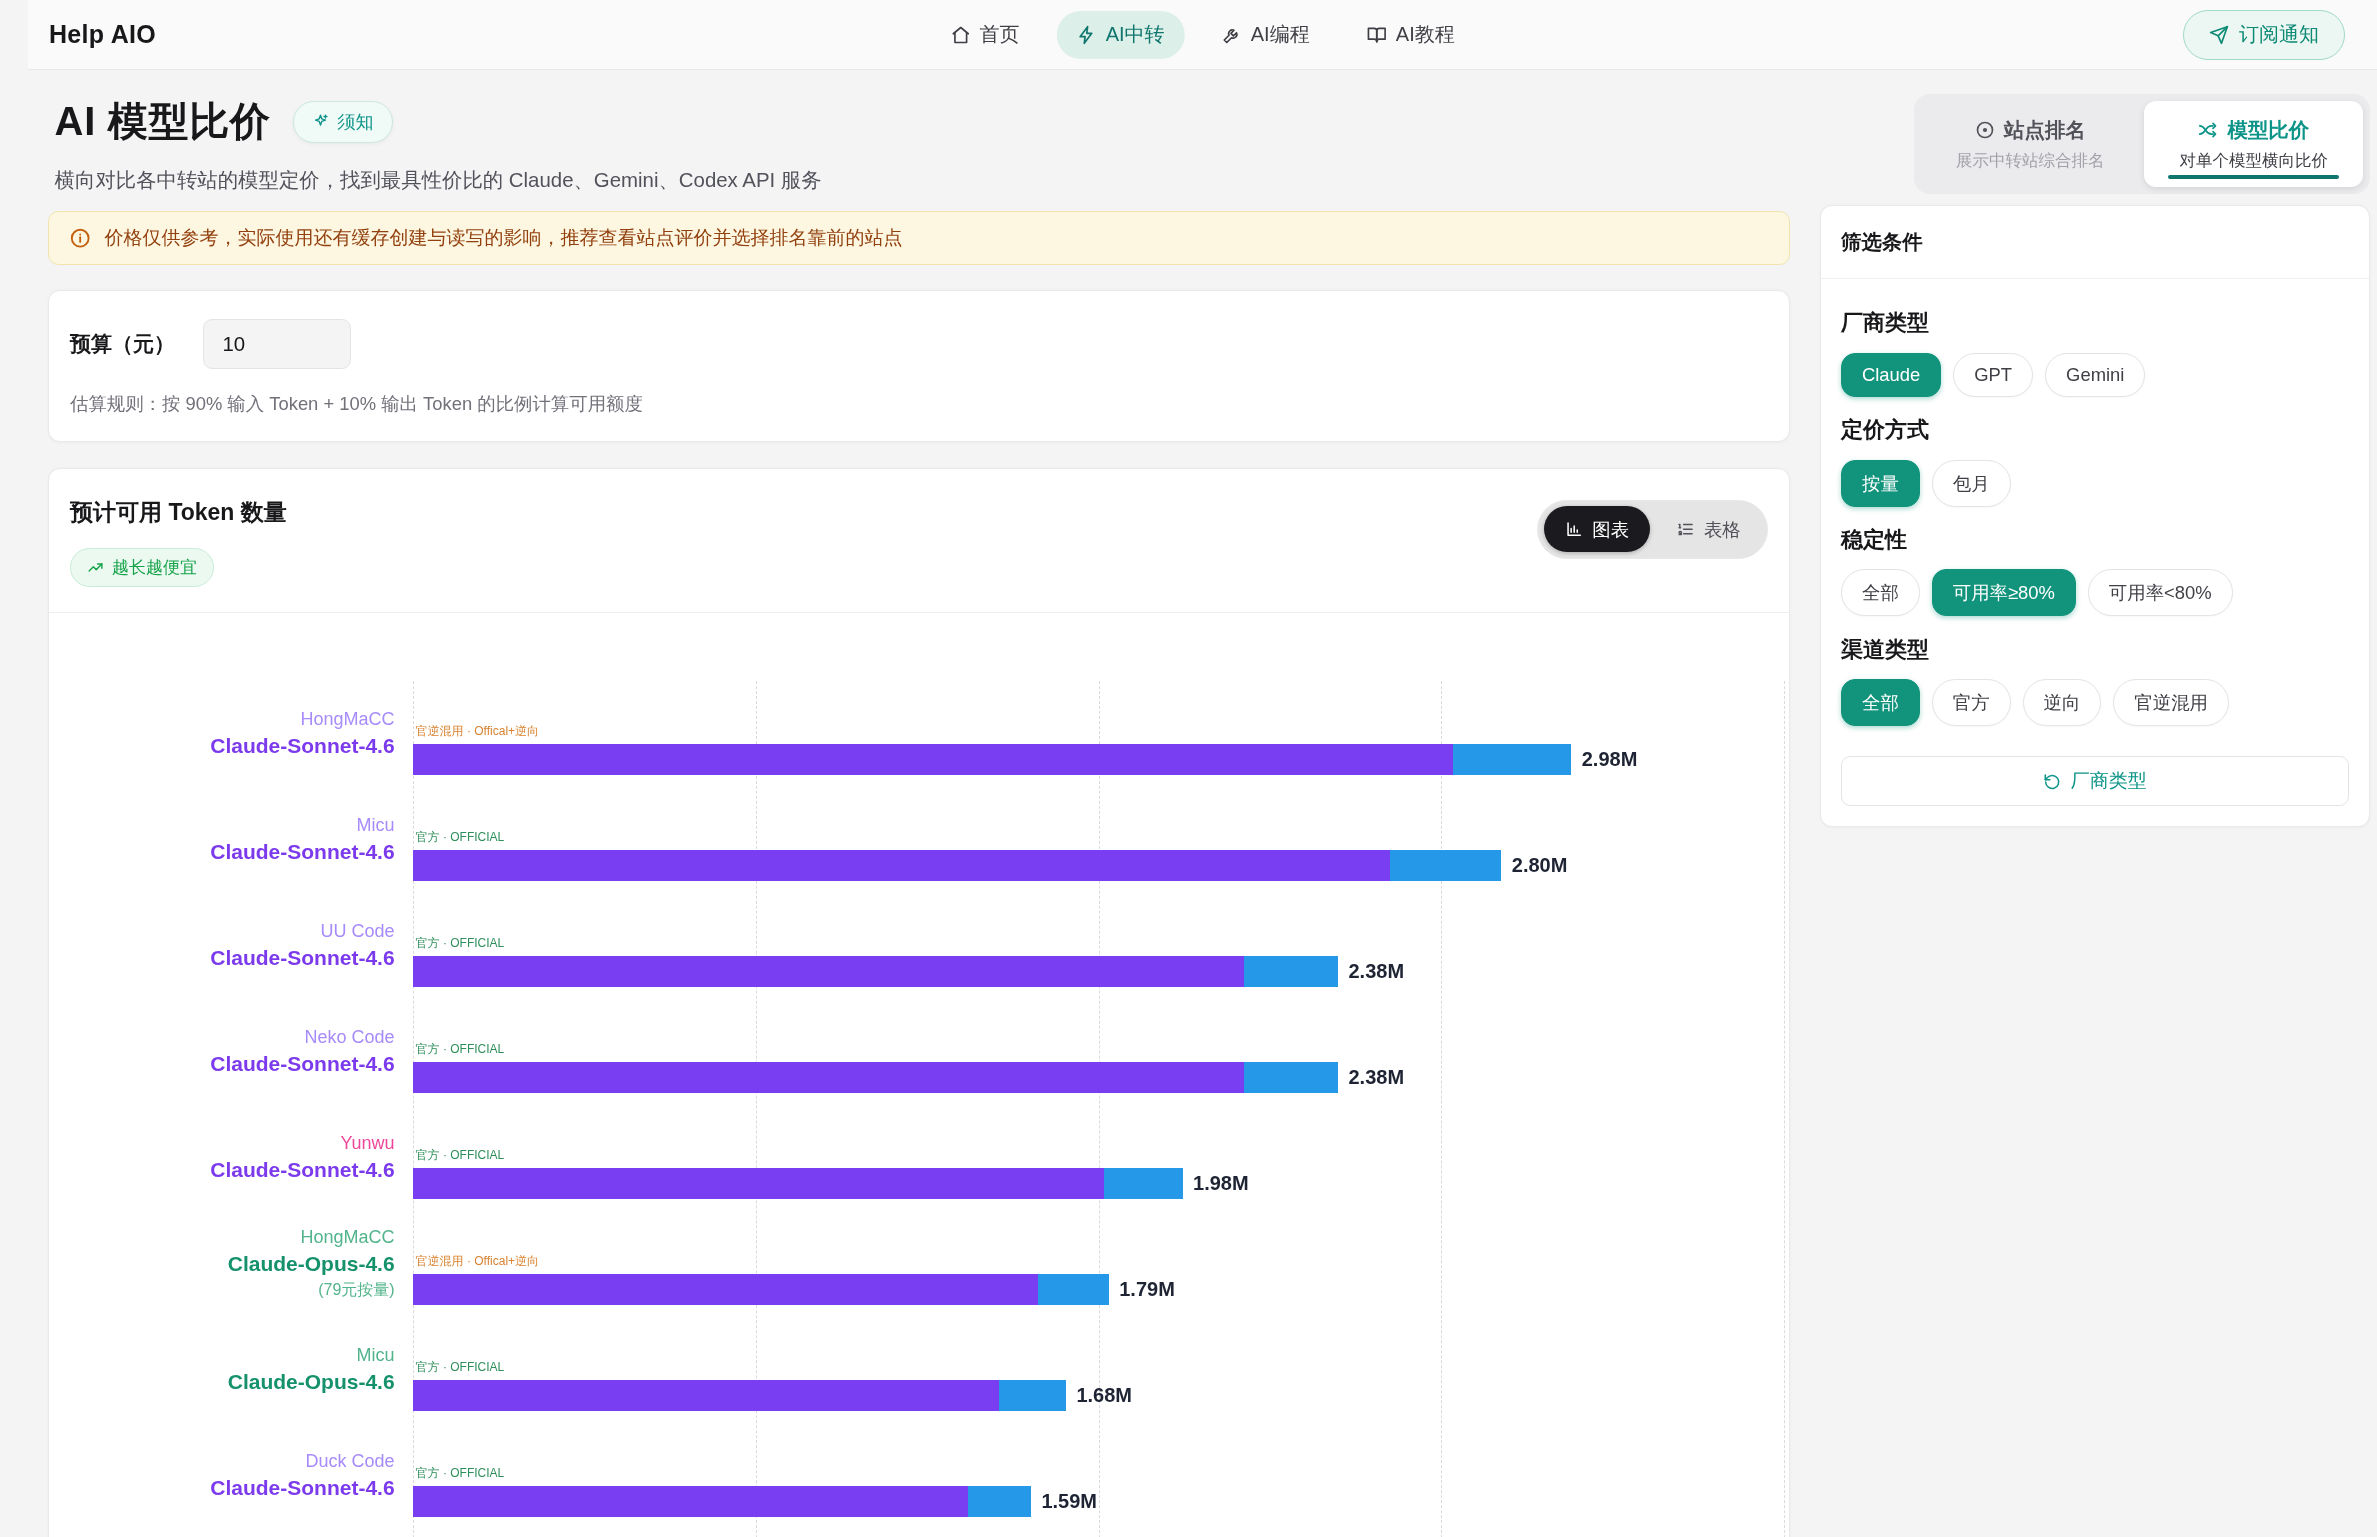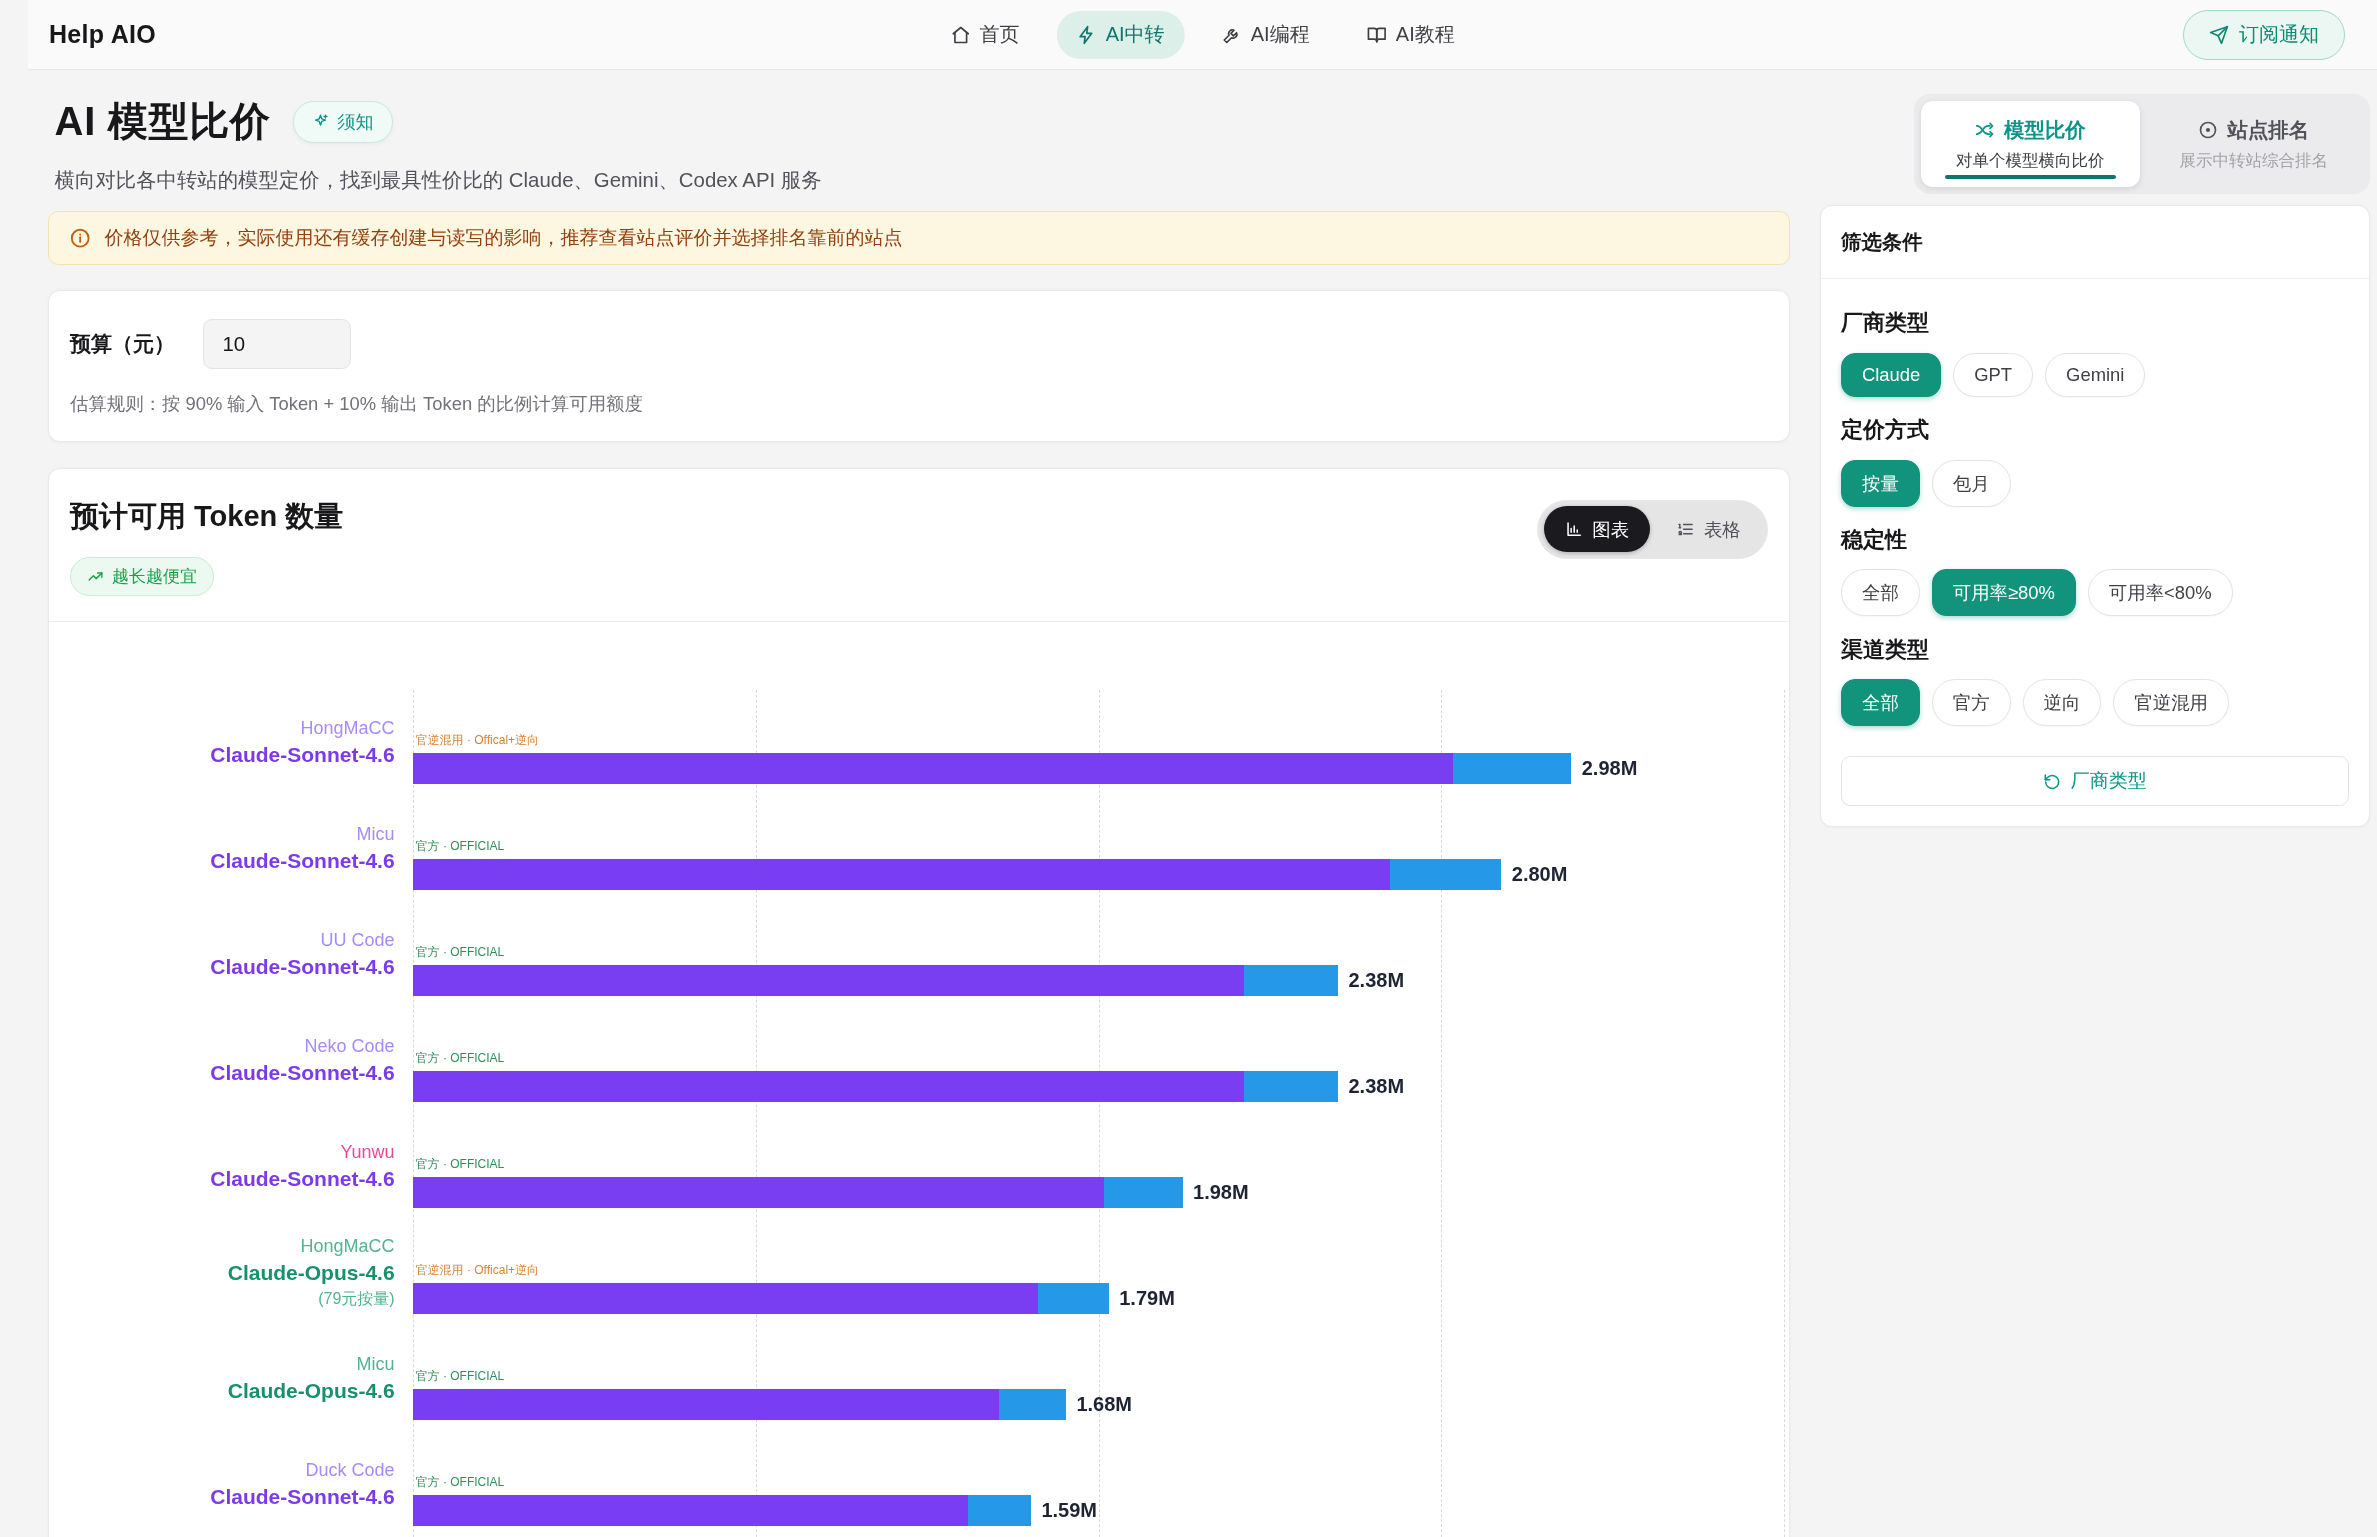--- a/index.html
+++ b/index.html
@@ -78,21 +78,21 @@
   .budget-input {
     margin-left: 28px; width: 148px; height: 50px; background: #f4f4f5; border: 1.3px solid #e4e4e7;
     border-radius: 9.2px; font-size: 20.4px; color: #18181b; padding: 0 0 0 18.4px;
     font-family: "Liberation Sans", "DejaVu Sans", sans-serif;
   }
   .budget-rule { margin-top: 22.4px; font-size: 18.4px; color: #71717a; }
 
   
   .chart-card { margin-top: 26px; height: 1120px; overflow: hidden; }
   .chart-head { display: flex; align-items: flex-start; justify-content: space-between; padding: 28px 21px 0; }
-  .chart-title { font-size: 29px; font-weight: 700; text-align: center; }
+  .chart-title { font-size: 23px; font-weight: 700; text-align: center; }
   .cheaper-badge {
     margin-top: 20px; display: inline-flex; align-items: center; gap: 8px; font-size: 17px; color: #16a34a;
     background: #ecf9f1; border: 1.3px solid #c9ecd9; border-radius: 658px; padding: 6.6px 16px;
   }
   .chart-toggle {
     display: flex; align-items: flex-end; gap: 5.3px; border: 1.3px solid #e8e8ea; background: #e5e5e5;
     border-radius: 658px; padding: 5.3px; margin-top: 2.6px;
   }
   .ct-btn { display: inline-flex; align-items: center; gap: 9.2px; font-size: 18.4px; color: #52525b; padding: 10.5px 21px; border-radius: 658px; cursor: pointer; }
   .ct-btn.active { background: #1b1b1f; color: #fff; box-shadow: 0 1.3px 4px rgba(0,0,0,.25); }
@@ -417,45 +417,45 @@
                 <div class="crow-plot"></div>
               </div>
             </div>
         </div>
       </section>
     </div>
 
     <div class="right-col">
 
       <div class="view-toggle">
+        <div class="vt-seg">
+          <div class="vt-title">
+            <span class="ico">
+                <svg width="20" height="20" viewBox="0 0 24 24" fill="none" stroke="currentColor" stroke-width="2" stroke-linecap="round" stroke-linejoin="round">
+                  <circle cx="12" cy="12" r="9"></circle>
+                  <circle cx="12" cy="12" r="1.5" fill="currentColor"></circle>
+                </svg>
+              </span>
+            <span>站点排名</span>
+          </div>
+          <div class="vt-sub">展示中转站综合排名</div>
+        </div>
         <div class="vt-seg active">
           <div class="vt-title">
             <span class="ico">
                 <svg width="20" height="20" viewBox="0 0 24 24" fill="none" stroke="currentColor" stroke-width="2" stroke-linecap="round" stroke-linejoin="round">
                   <path d="M2 17c4 0 5-2 7-5s3-5 7-5h2"></path>
                   <path d="M2 7c4 0 5 2 7 5s3 5 7 5h2"></path>
                   <path d="m18 4 3 3-3 3M18 14l3 3-3 3"></path>
                 </svg>
               </span>
             <span>模型比价</span>
           </div>
           <div class="vt-sub">对单个模型横向比价</div>
           <div class="vt-underline"></div>
-        </div>
-        <div class="vt-seg">
-          <div class="vt-title">
-            <span class="ico">
-                <svg width="20" height="20" viewBox="0 0 24 24" fill="none" stroke="currentColor" stroke-width="2" stroke-linecap="round" stroke-linejoin="round">
-                  <circle cx="12" cy="12" r="9"></circle>
-                  <circle cx="12" cy="12" r="1.5" fill="currentColor"></circle>
-                </svg>
-              </span>
-            <span>站点排名</span>
-          </div>
-          <div class="vt-sub">展示中转站综合排名</div>
         </div>
       </div>
 
       <aside class="card filters-card">
         <div class="filters-head">筛选条件</div>
         <div class="filters-body" id="filters-body">
             <div class="fgroup-label">厂商类型</div>
             <div class="fpills">
               <span class="fpill active">Claude</span>
               <span class="fpill">GPT</span>

